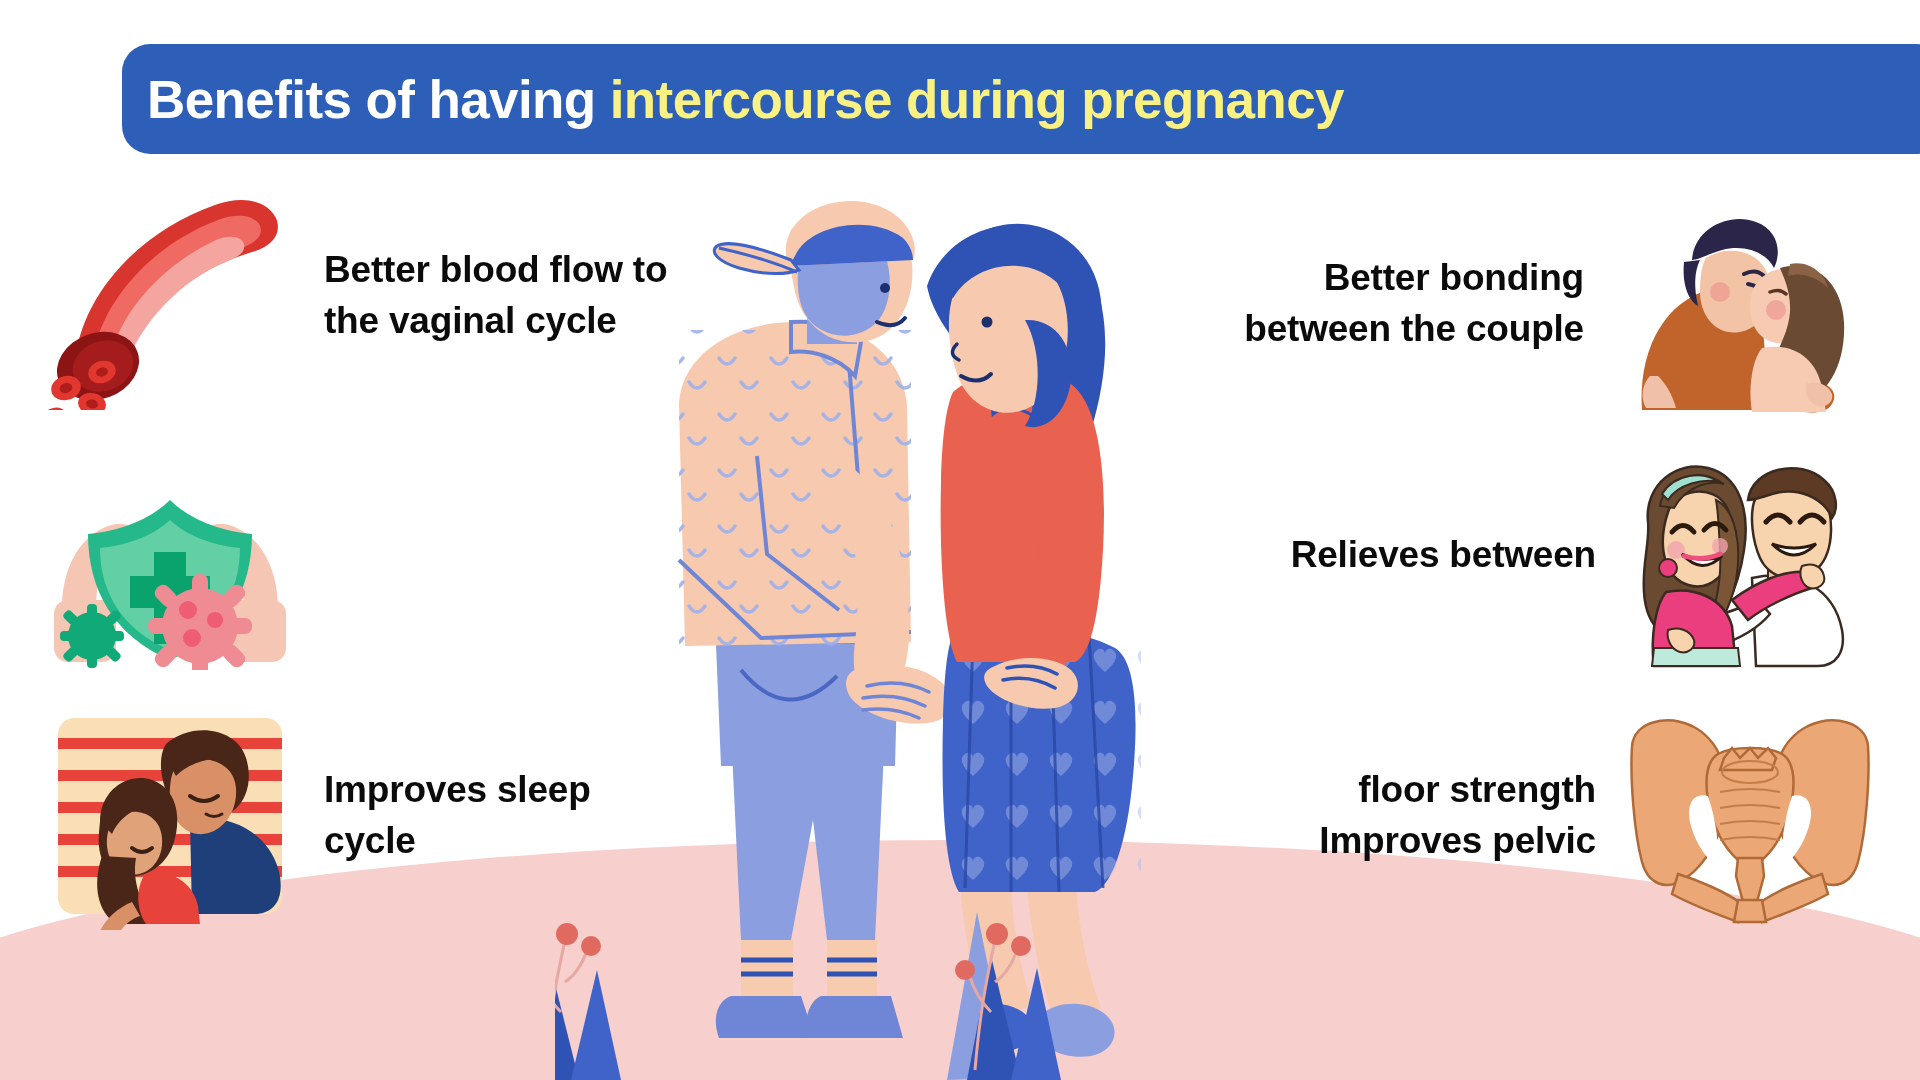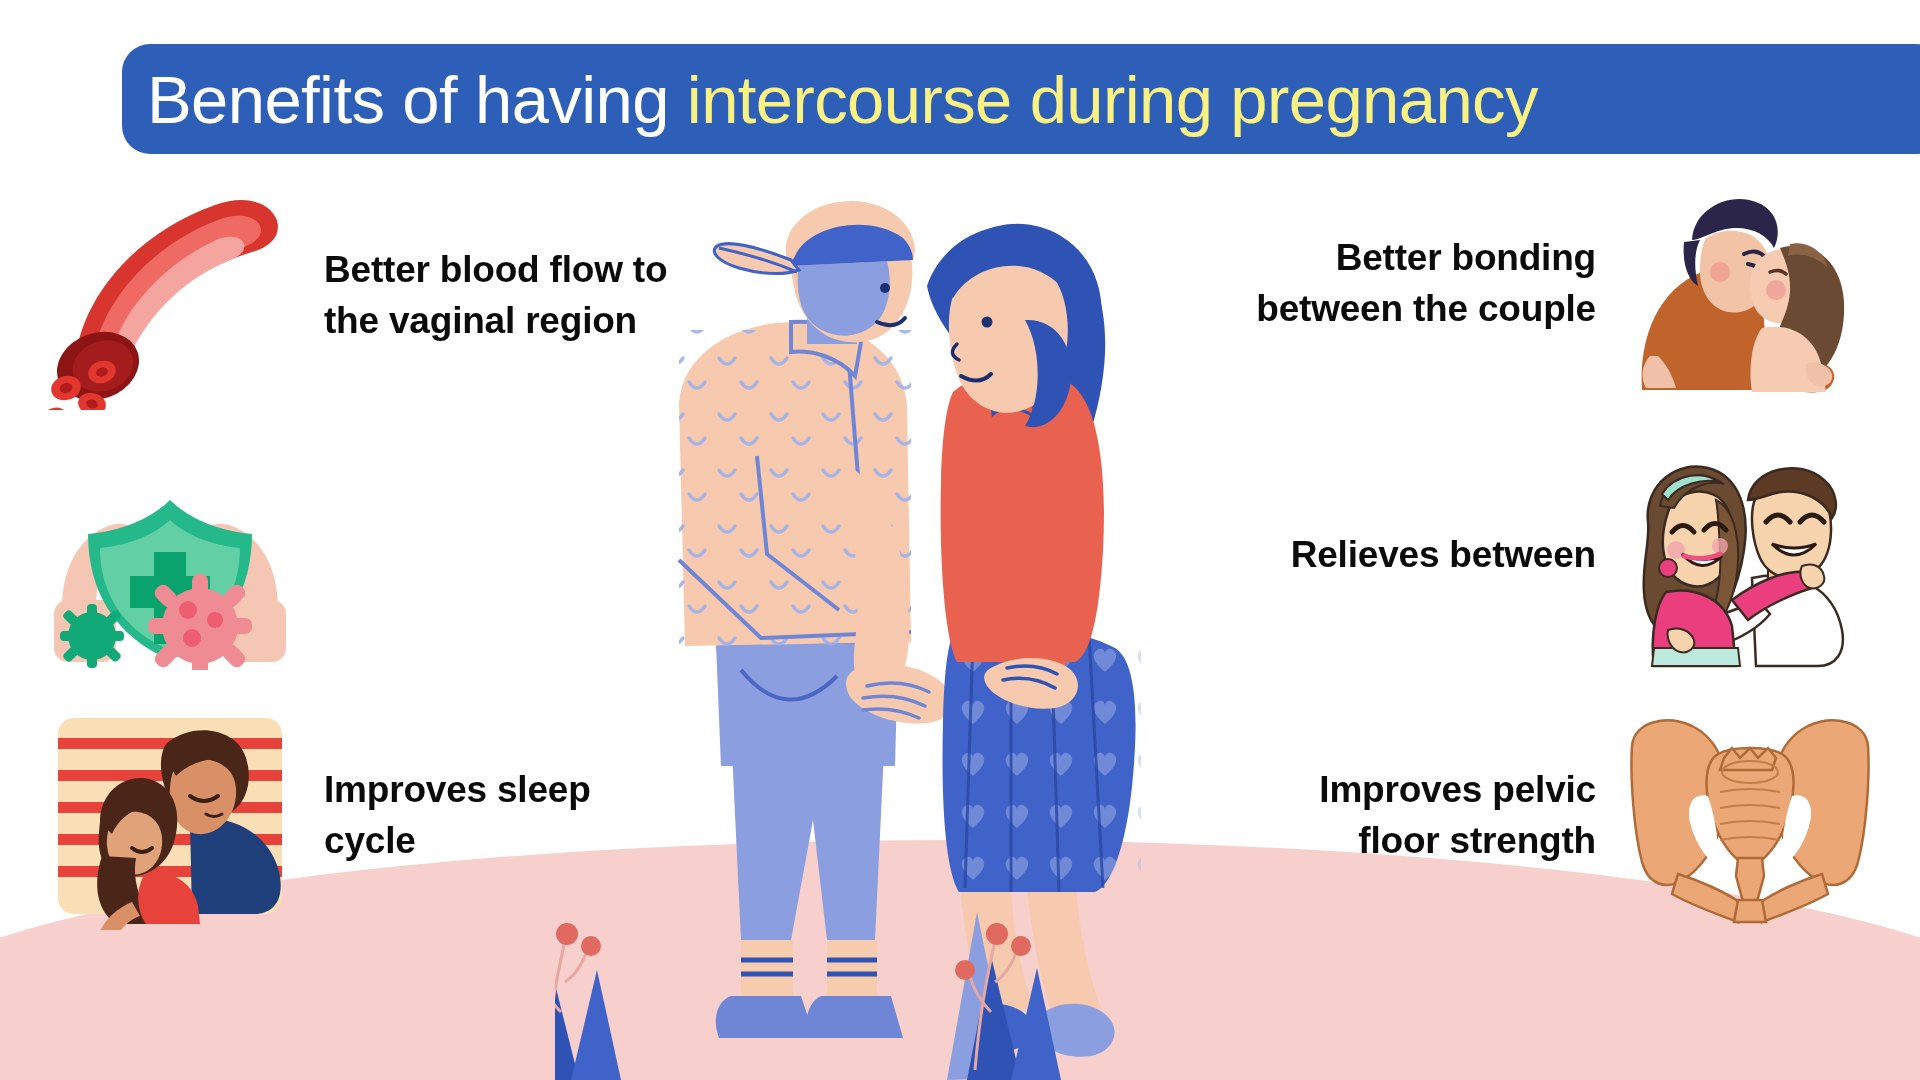--- a/index.html
+++ b/index.html
@@ -36,22 +36,22 @@
     height: 110px;
     background: #2e5fb8;
     border-radius: 28px;
     display: flex;
     align-items: center;
     z-index: 30;
     box-sizing: border-box;
     padding-left: 25px;
   }
   #title-text {
-    font-size: 67px;
-    font-weight: normal;
+    font-size: 53px;
+    font-weight: bold;
     letter-spacing: -0.6px;
     white-space: nowrap;
     line-height: 1;
   }
   .title-white { color: #ffffff; }
   .title-yellow { color: #f9f283; }
 
   
   .benefit {
     position: absolute;
@@ -84,21 +84,21 @@
     height: 230px;
     flex: 0 0 auto;
     position: relative;
   }
   .icon-box svg { display:block; width:100%; height:100%; }
 
   
   #row-blood      { top: 180px; }
   #row-immune     { top: 440px; }
   #row-sleep      { top: 700px; }
-  #row-bonding    { top: 168px; }
+  #row-bonding    { top: 188px; gap: 12px; }
   #row-stress     { top: 440px; }
   #row-pelvic     { top: 700px; }
 
   
   #center-illustration {
     position: absolute;
     left: 555px;
     top: 170px;
     width: 810px;
     height: 910px;
@@ -133,21 +133,21 @@
         <ellipse cx="26" cy="208" rx="15" ry="12" transform="rotate(-15 26 208)" fill="#e2372f"></ellipse>
         <ellipse cx="26" cy="208" rx="6.5" ry="5" transform="rotate(-15 26 208)" fill="#b01c1c"></ellipse>
         <ellipse cx="52" cy="224" rx="14" ry="11" transform="rotate(12 52 224)" fill="#e2372f"></ellipse>
         <ellipse cx="52" cy="224" rx="6" ry="4.5" transform="rotate(12 52 224)" fill="#b01c1c"></ellipse>
         <ellipse cx="14" cy="238" rx="13" ry="10" transform="rotate(-25 14 238)" fill="#e2372f"></ellipse>
       </g>
     </svg>
   </div>
   <div class="benefit-label">
     <div>Better blood flow to</div>
-    <div>the vaginal region</div>
+    <div>the vaginal cycle</div>
   </div>
 </div>
 
 <div class="benefit left-col" id="row-immune">
   <div class="icon-box">
     <svg viewBox="0 0 260 230" xmlns="http://www.w3.org/2000/svg">
 
       <path d="M22 168 C22 128 40 96 68 86 C84 80 96 86 96 98 C96 108 88 112 78 117 C62 126 56 144 56 168 Z" fill="#f6c6b4"></path>
       <rect x="14" y="160" width="62" height="62" rx="14" fill="#f6c6b4"></rect>
 
@@ -319,22 +319,22 @@
       <path d="M112 160 C136 142 164 130 186 132 C196 132 200 142 192 148 C172 154 146 166 128 180 Z" fill="#ea3e7f" stroke="#3a2a20" stroke-width="2.5"></path>
       <path d="M182 126 C192 122 202 126 204 136 C206 144 198 150 190 148 C182 146 178 134 182 126 Z" fill="#f7d3ae" stroke="#3a2a20" stroke-width="2"></path>
 
       <path d="M48 190 C58 186 70 190 74 200 C76 208 68 214 60 212 C52 210 46 200 48 190 Z" fill="#f7d3ae" stroke="#3a2a20" stroke-width="2"></path>
     </svg>
   </div>
 </div>
 
 <div class="benefit right-col" id="row-pelvic">
   <div class="benefit-label">
+    <div>floor strength</div>
     <div>Improves pelvic</div>
-    <div>floor strength</div>
   </div>
   <div class="icon-box">
     <svg viewBox="0 0 260 230" xmlns="http://www.w3.org/2000/svg">
       <g stroke="#b06a37" stroke-width="2.5" fill="#eba775">
 
         <path d="M12 46 C14 22 46 14 72 26 C100 40 110 72 106 104 C102 136 86 164 66 178 C46 192 28 184 22 162 C14 132 10 78 12 46 Z"></path>
 
         <path d="M248 46 C246 22 214 14 188 26 C160 40 150 72 154 104 C158 136 174 164 194 178 C214 192 232 184 238 162 C246 132 250 78 248 46 Z"></path>
 
         <path d="M98 54 C112 46 148 46 162 54 C172 60 176 76 172 100 C168 126 156 148 142 160 L118 160 C104 148 92 126 88 100 C84 76 88 60 98 54 Z"></path>

